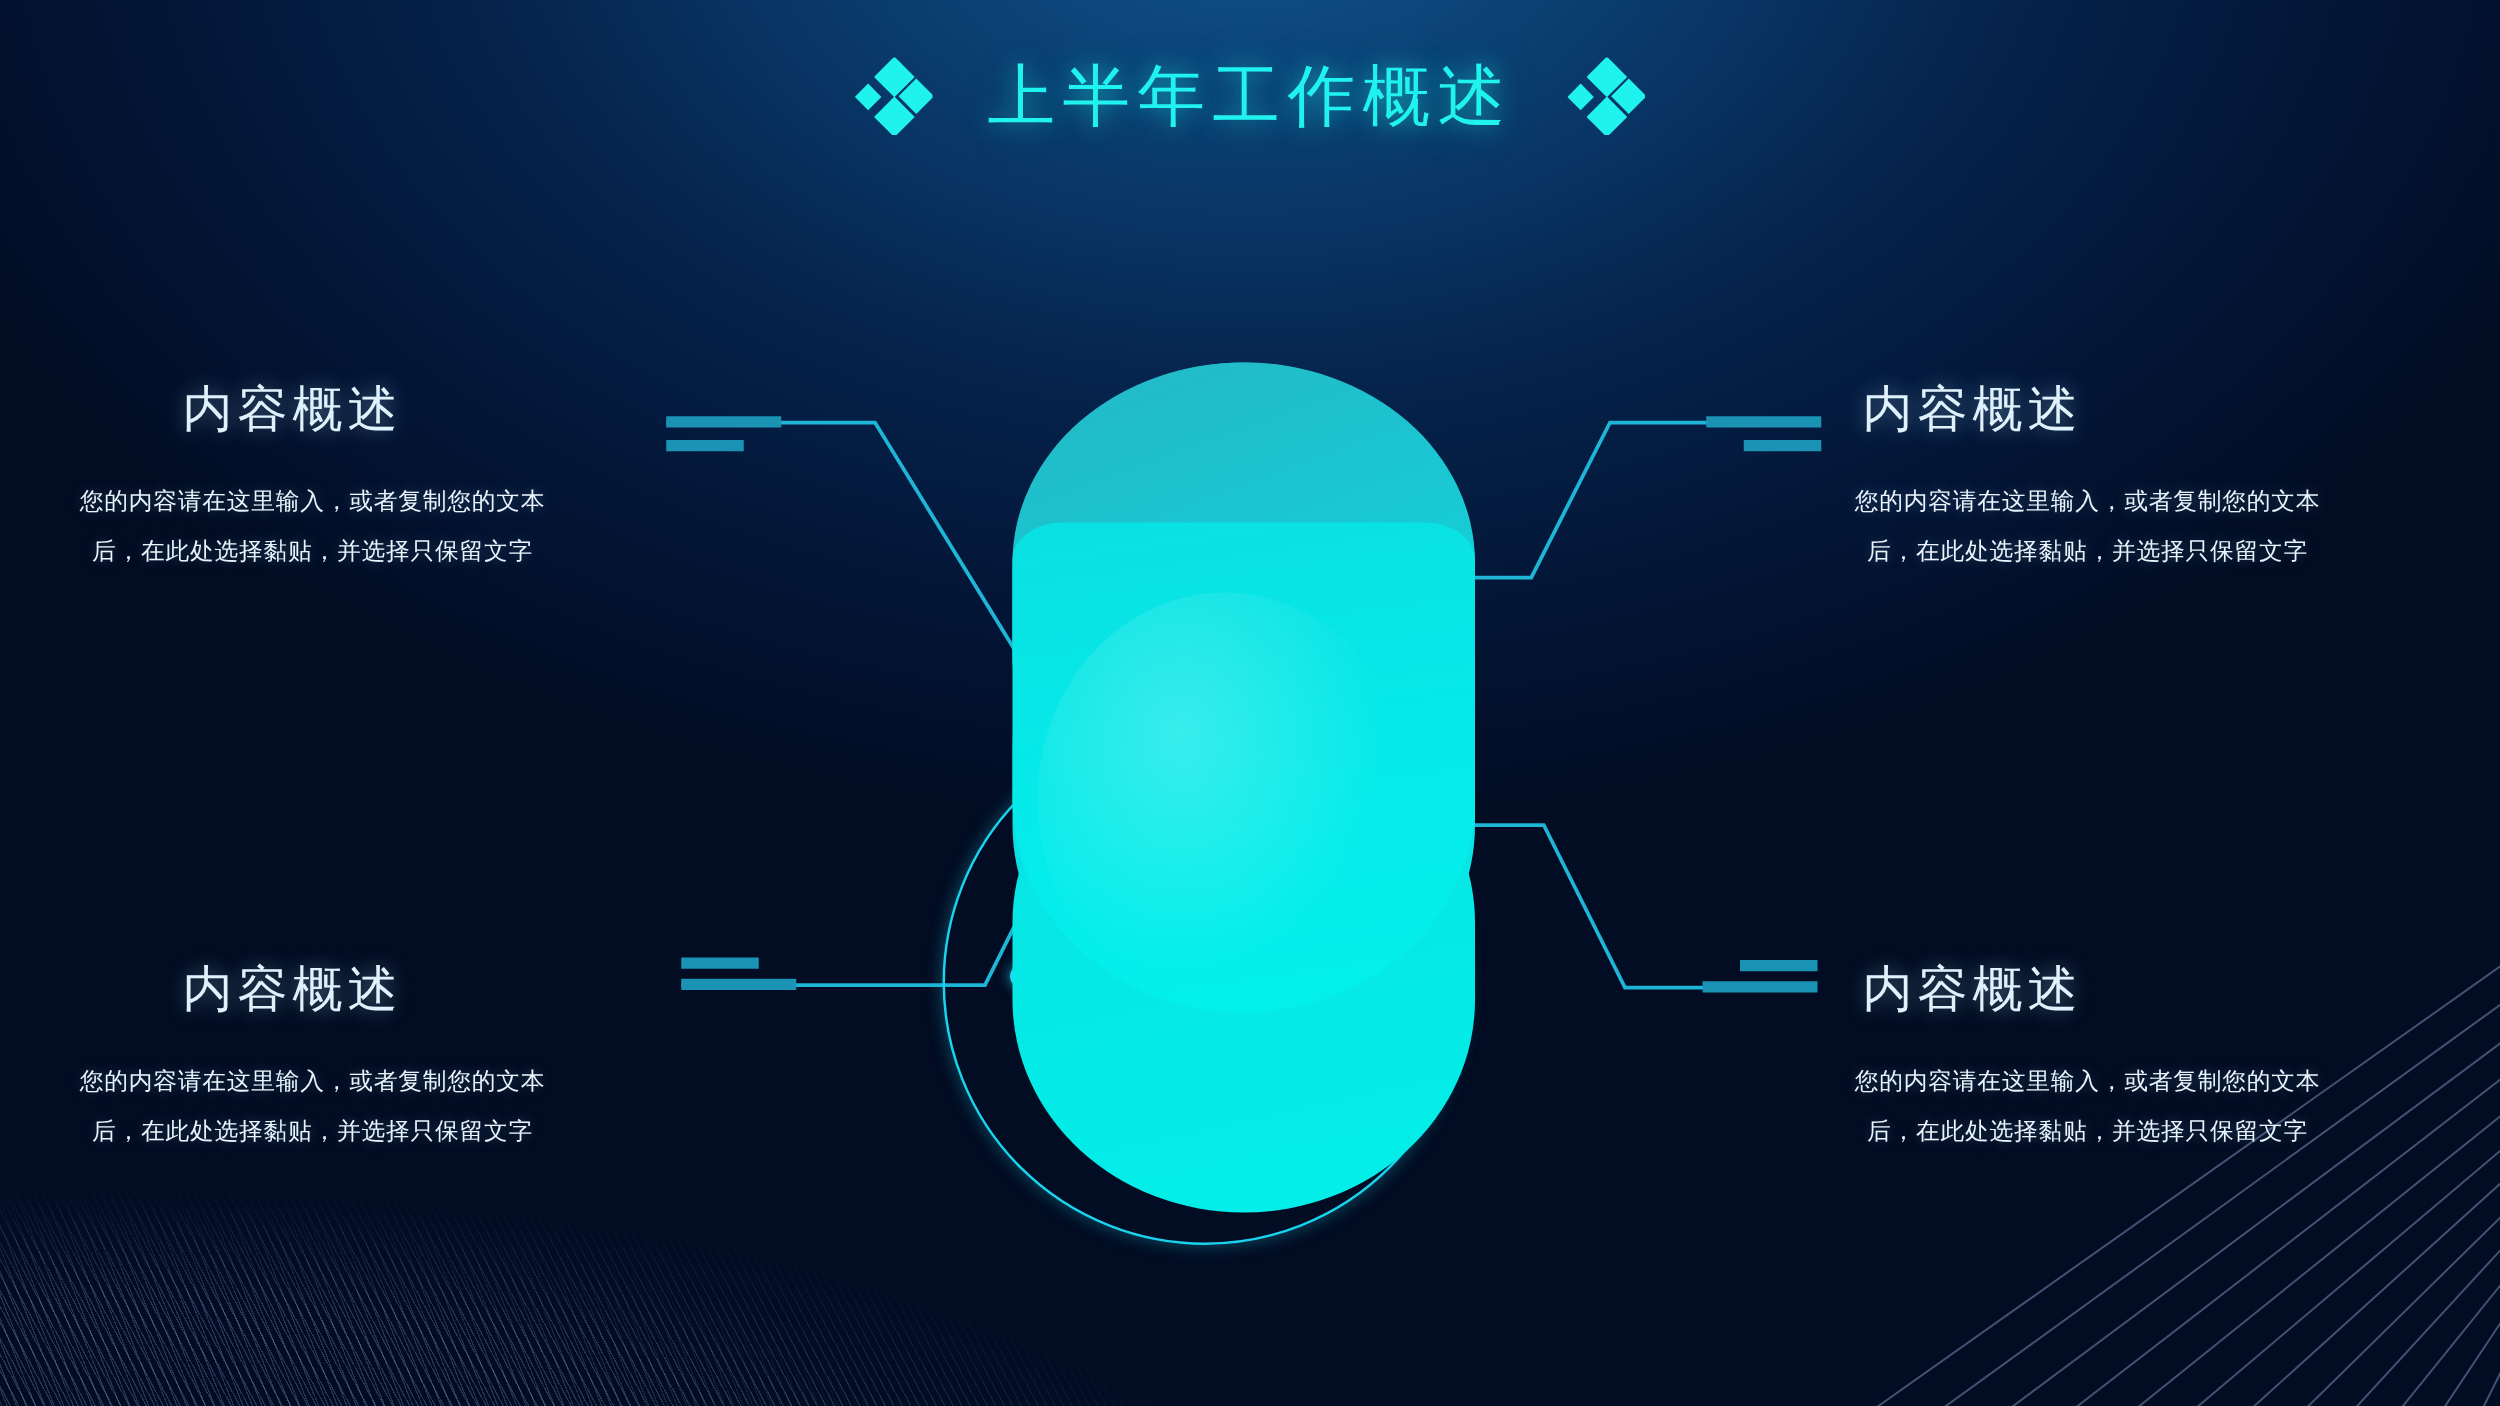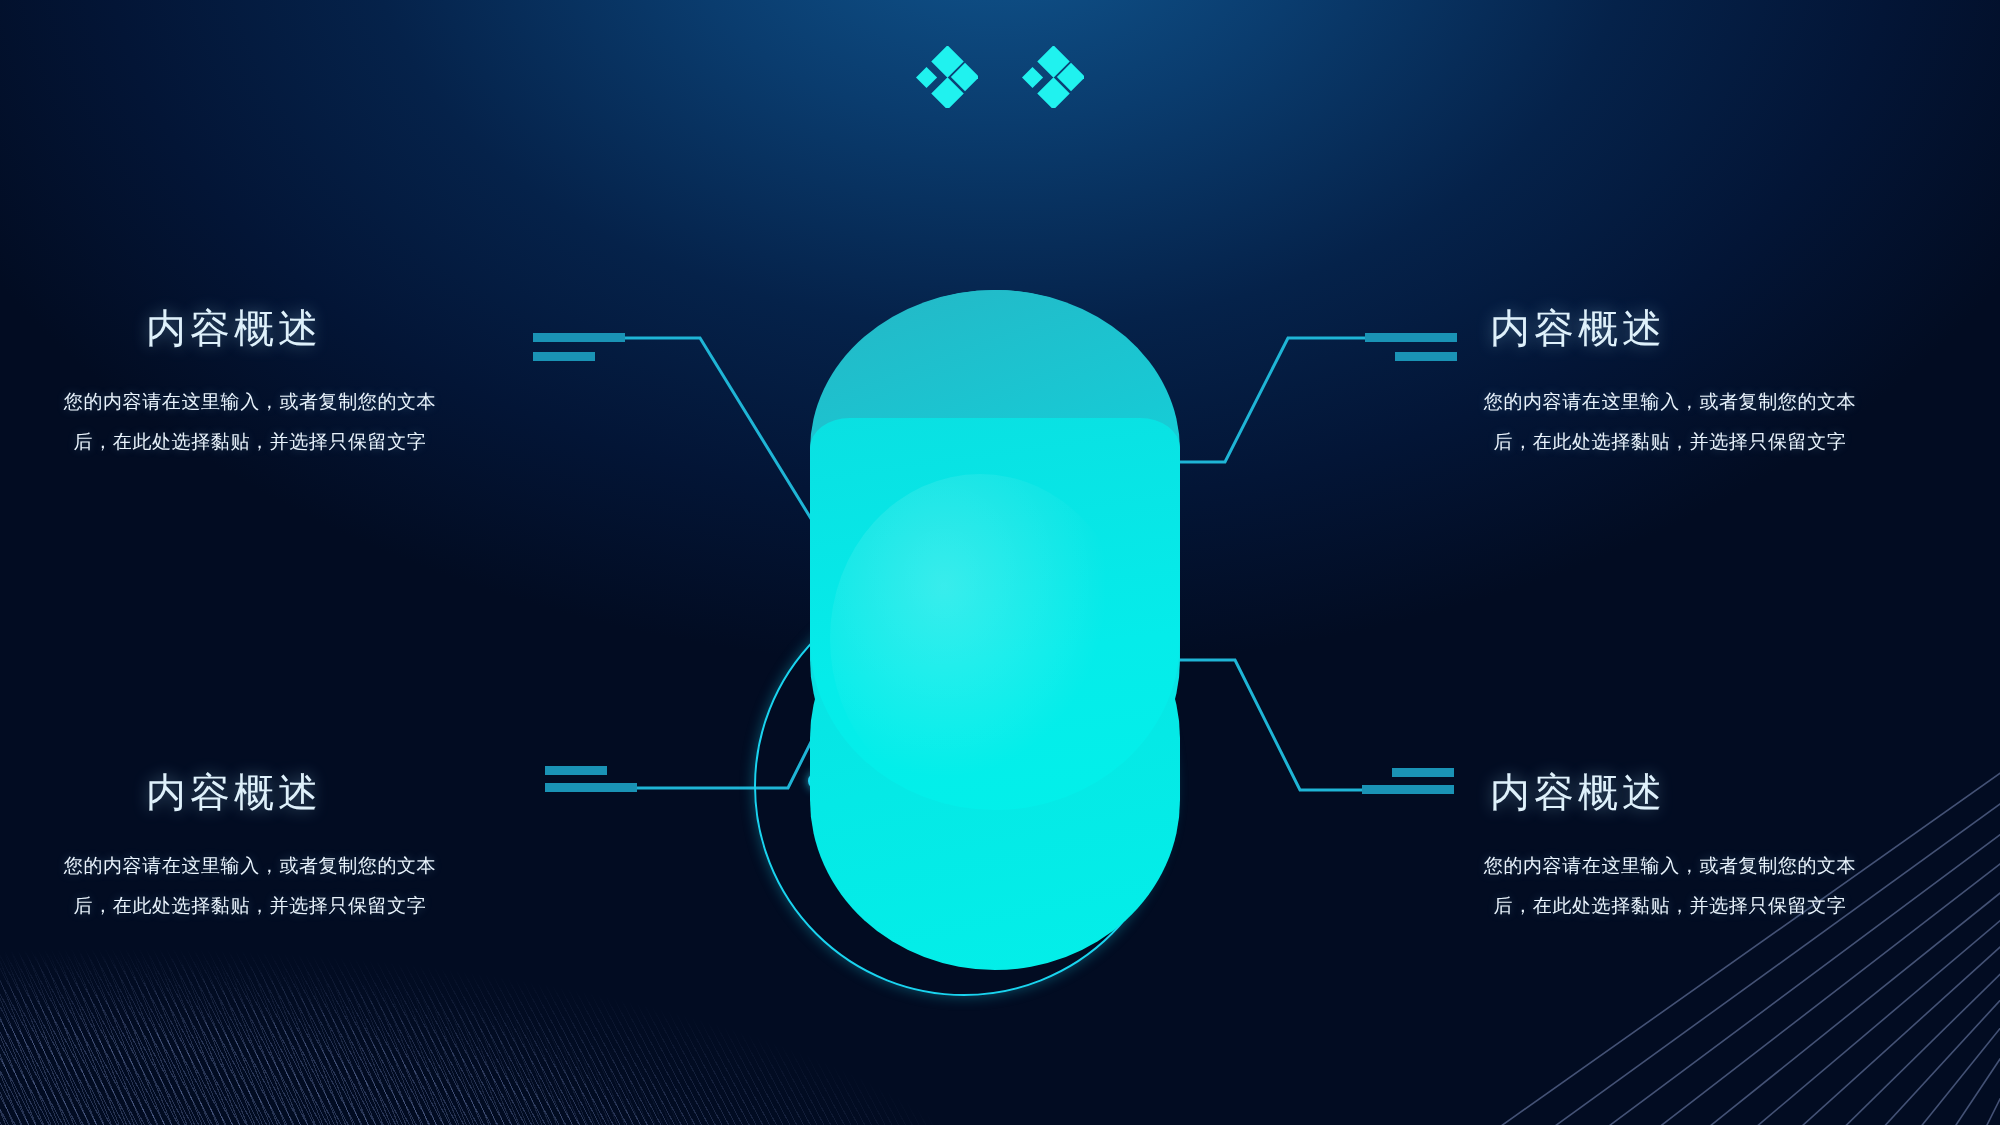--- a/index.html
+++ b/index.html
@@ -199,20 +199,21 @@
   <div id="title-row">
     <svg class="title-orn" viewBox="0 0 62 62">
       <g fill="#20f2ef">
         <rect x="20" y="4" width="23" height="23" transform="rotate(45 31.5 15.5)"></rect>
         <rect x="3" y="24" width="15" height="15" transform="rotate(45 10.5 31.5)"></rect>
         <rect x="39" y="21" width="20" height="20" transform="rotate(45 49 31)"></rect>
         <rect x="20" y="36" width="23" height="23" transform="rotate(45 31.5 47.5)"></rect>
       </g>
     </svg>
 
+    <div id="title-text">上半年工作概述</div>
 
     <svg class="title-orn" viewBox="0 0 62 62">
       <g fill="#20f2ef">
         <rect x="20" y="4" width="23" height="23" transform="rotate(45 31.5 15.5)"></rect>
         <rect x="3" y="24" width="15" height="15" transform="rotate(45 10.5 31.5)"></rect>
         <rect x="39" y="21" width="20" height="20" transform="rotate(45 49 31)"></rect>
         <rect x="20" y="36" width="23" height="23" transform="rotate(45 31.5 47.5)"></rect>
       </g>
     </svg>
   </div>

